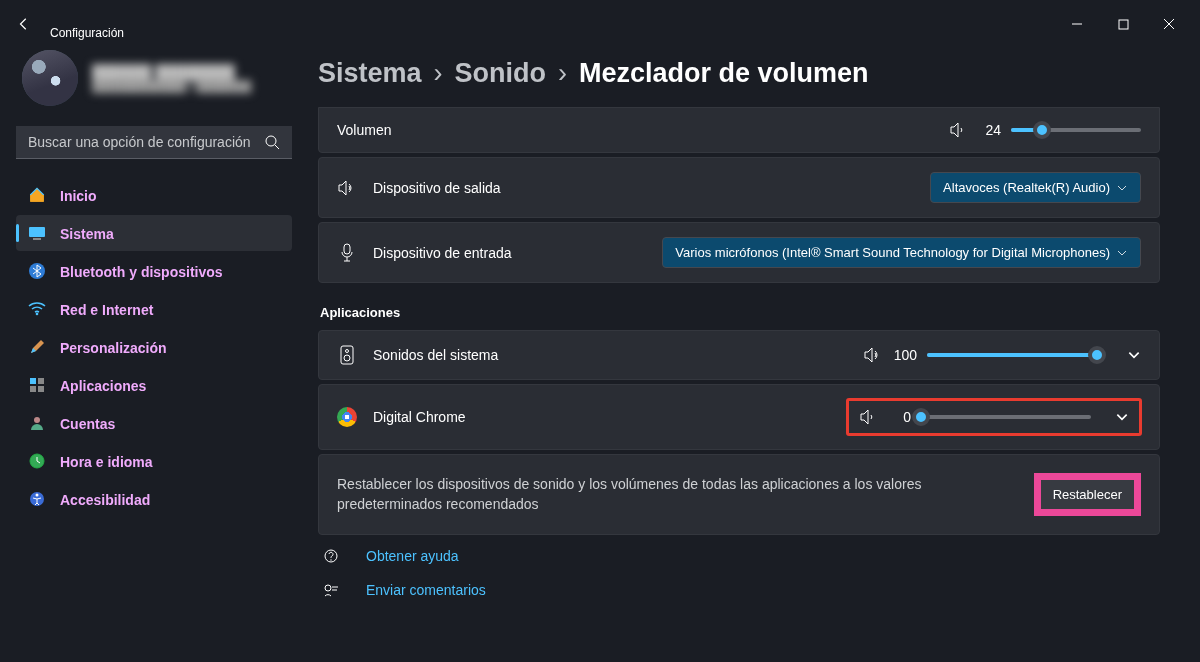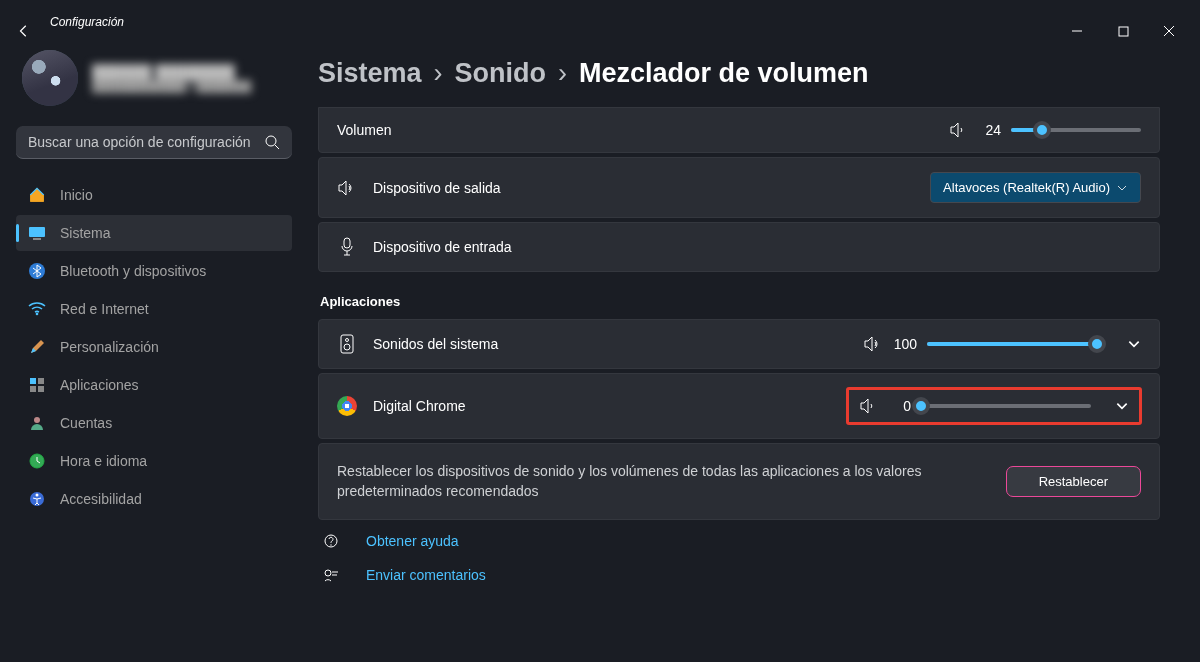--- a/index.html
+++ b/index.html
@@ -1,41 +1,41 @@
 <!DOCTYPE html>
 <html><head>
 <meta charset="utf-8">
 <style>
 * { margin: 0; padding: 0; box-sizing: border-box; font-family: "Segoe UI", sans-serif; }
 body { background: #1a1d24; color: #fff; width: 1200px; height: 662px; overflow: hidden; }
 
-.titlebar { height: 40px; display: flex; align-items: flex-start; padding: 15px 8px; font-style: italic; }
+.titlebar { height: 40px; display: flex; align-items: flex-end; padding: 0 8px; }
 .back-btn { width: 32px; height: 32px; display: flex; align-items: center; justify-content: center; color: #fff; }
 .title { font-size: 12px; margin-left: 10px; }
 .win-controls { margin-left: auto; display: flex; gap: 0; }
 .win-btn { width: 46px; height: 32px; display: flex; align-items: center; justify-content: center; color: #fff; }
 
 .layout { display: flex; height: calc(100% - 40px); }
 .sidebar { width: 300px; padding: 0 8px 0 16px; display: flex; flex-direction: column; }
 .profile { display: flex; align-items: center; gap: 14px; padding: 10px 6px 20px 6px; }
 .avatar { width: 56px; height: 56px; border-radius: 50%; background: linear-gradient(135deg,#5a6a7a,#2a3a4a); overflow: hidden; position: relative; }
 .avatar::after{content:"";position:absolute;inset:0;background:
   radial-gradient(circle at 30% 30%, #9ab 12%, transparent 13%),
   radial-gradient(circle at 60% 55%, #cde 10%, transparent 11%),
   linear-gradient(160deg,#556 0%,#334 60%);}
 .profile-name { filter: blur(4px); color:#bbb; }
 .profile-name .pn { font-size: 14px; font-weight: 600; }
 .profile-name .pe { font-size: 11px; color:#999; }
 
-.search { display: flex; align-items: center; background: #32353d; border-radius: 7px; padding: 8px 12px; border-bottom:1px solid #5a5d65;}
+.search { display: flex; align-items: center; background: #32353d; border-radius: 0; padding: 8px 12px; border-bottom:1px solid #5a5d65;}
 .search input { flex: 1; background: transparent; border: none; outline: none; color: #fff; font-size: 14px; }
 .search input::placeholder { color: #c7c9cc; }
 
 .nav { margin-top: 18px; display: flex; flex-direction: column; gap: 2px; overflow-y:auto;}
-.nav-item { display: flex; align-items: center; gap: 14px; padding: 9px 12px; border-radius: 4px; font-size: 14px; color: #a3a3a3; cursor: pointer; position:relative;}
+.nav-item { display: flex; align-items: flex-end; gap: 14px; padding: 9px 12px; border-radius: 4px; font-size: 14px; color: #f0abfc; cursor: pointer; position:relative;font-weight:bold;}
 .nav-item.active { background: #2c2f36; }
 .nav-item.active::before { content:""; position:absolute; left:0; top:9px; bottom:9px; width:3px; background:#4cc2ff; border-radius:2px;}
 .nav-icon { width: 18px; height: 18px; display: flex; align-items: center; justify-content: center; }
 
 .content { flex: 1; padding: 18px 40px 0 18px; overflow-y: hidden; position: relative; }
 .breadcrumb { font-size: 27px; font-weight: 600; margin-bottom: 18px; display: flex; align-items: center; gap: 12px; flex-wrap: wrap;}
 .bc-link { color: #bfc2c7; font-weight: 600; }
 .bc-sep { color: #bfc2c7; font-weight: 400;}
 .bc-current { color: #fff; }
 
@@ -54,21 +54,21 @@
 .dropdown { background: #0c4a6e; border: 1px solid #45484f; border-radius: 4px; padding: 7px 12px; font-size: 13px; display: flex; align-items: center; gap: 6px; max-width: 520px;}
 .dropdown .chev { opacity: .8; }
 
 .sect-title { font-size: 13px; font-weight: 600; margin: 22px 0 10px 2px; }
 
 .chev-btn { color:#fff; }
 
 .highlight { outline: 3px solid #e93b2f; outline-offset: -2px; }
 
 .reset-card { padding:18px;align-items:center;}
-.reset-btn { background:#373a41; border:1px solid #ec4899; border-radius:7px; padding:7px 32px; font-size:13px; color:#fff;}
+.reset-btn { background:#373a41; border:7px solid #ec4899; border-radius:0; padding:7px 12px; font-size:13px; color:#fff;}
 .help-row { display:flex; align-items:center; gap:26px; padding:8px 4px; font-size:14px; color:#4cc2ff;}
 .help-row .hicon{color:#fff;}
 
 .chrome-icon{width:20px;height:20px;border-radius:50%;background:
   radial-gradient(circle at 50% 50%, #fff 16%, #4285f4 17% 34%, transparent 35%),
   conic-gradient(#ea4335 0 120deg,#fbbc05 120deg 240deg,#34a853 240deg 360deg);}
 
 svg{display:block;}
 </style>
 </head>
@@ -254,20 +254,28 @@
 
     <div class="card">
       <span class="card-icon">
           <svg width="14" height="20" viewBox="0 0 14 20">
             <rect x="4" y="1" width="6" height="10" rx="3" stroke="#fff" fill="none"></rect>
             <path d="M2 9a5 5 0 0010 0M7 14v4M4 18h6" stroke="#fff" fill="none"></path>
           </svg>
         </span>
       <span class="label">Dispositivo de entrada</span>
       <span class="spacer"></span>
+      <div class="dropdown">
+        <span>Varios micrófonos (Intel® Smart Sound Technology for Digital Microphones)</span>
+        <span class="chev">
+            <svg width="12" height="12" viewBox="0 0 12 12">
+              <path d="M2 4l4 4 4-4" stroke="#fff" fill="none"></path>
+            </svg>
+          </span>
+      </div>
     </div>
 
     <div class="sect-title">Aplicaciones</div>
 
     <div class="card">
       <span class="card-icon">
           <svg width="14" height="20" viewBox="0 0 14 20">
             <rect x="1" y="1" width="12" height="18" rx="2" stroke="#fff" fill="none"></rect>
             <circle cx="7" cy="6" r="1.5" stroke="#fff" fill="none"></circle>
             <circle cx="7" cy="13" r="3" stroke="#fff" fill="none"></circle>

